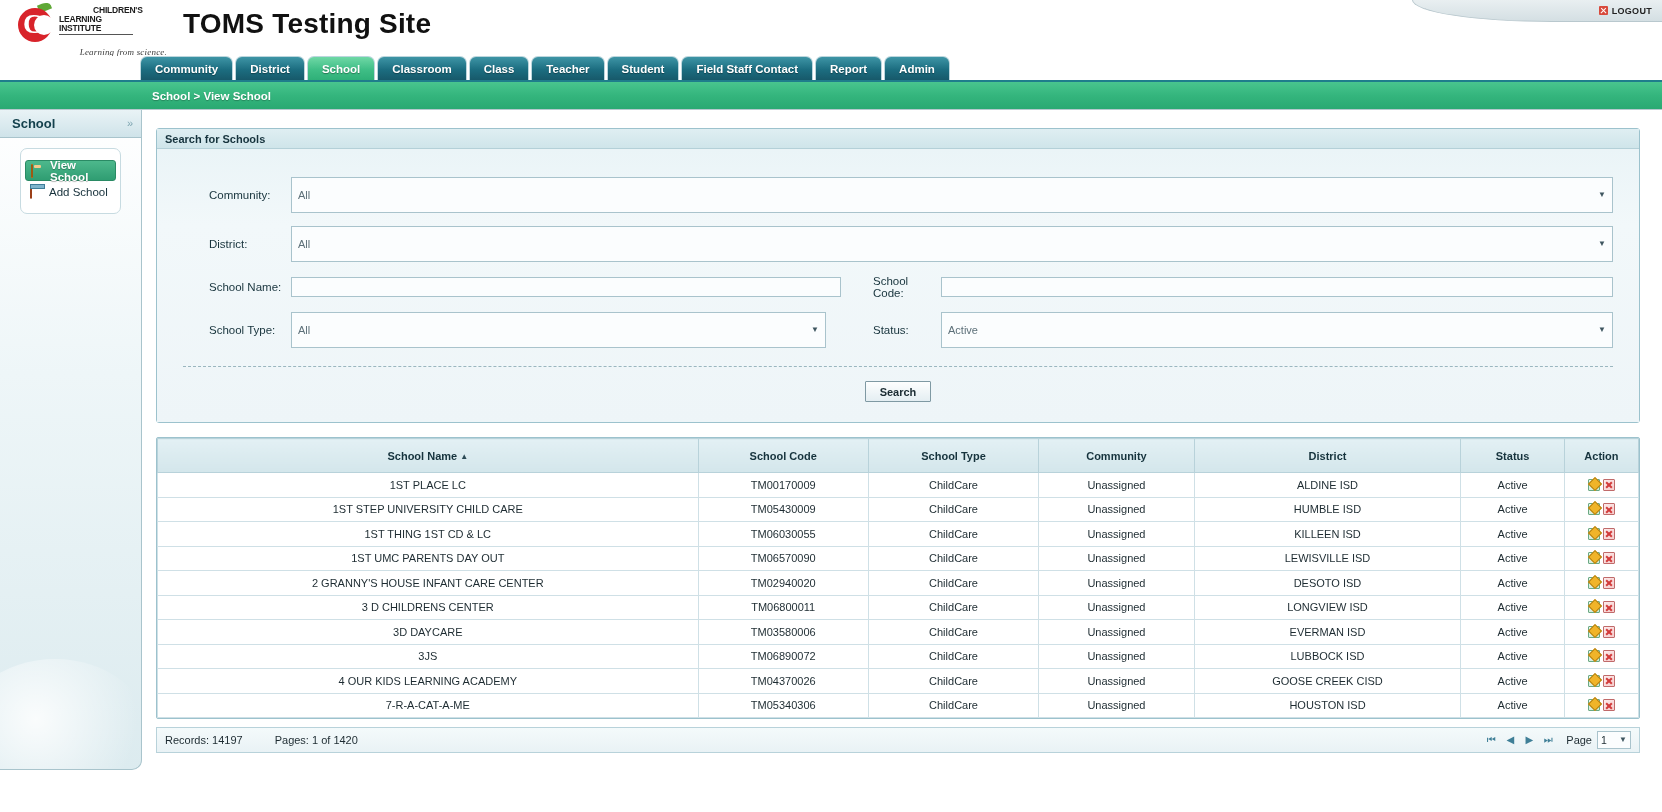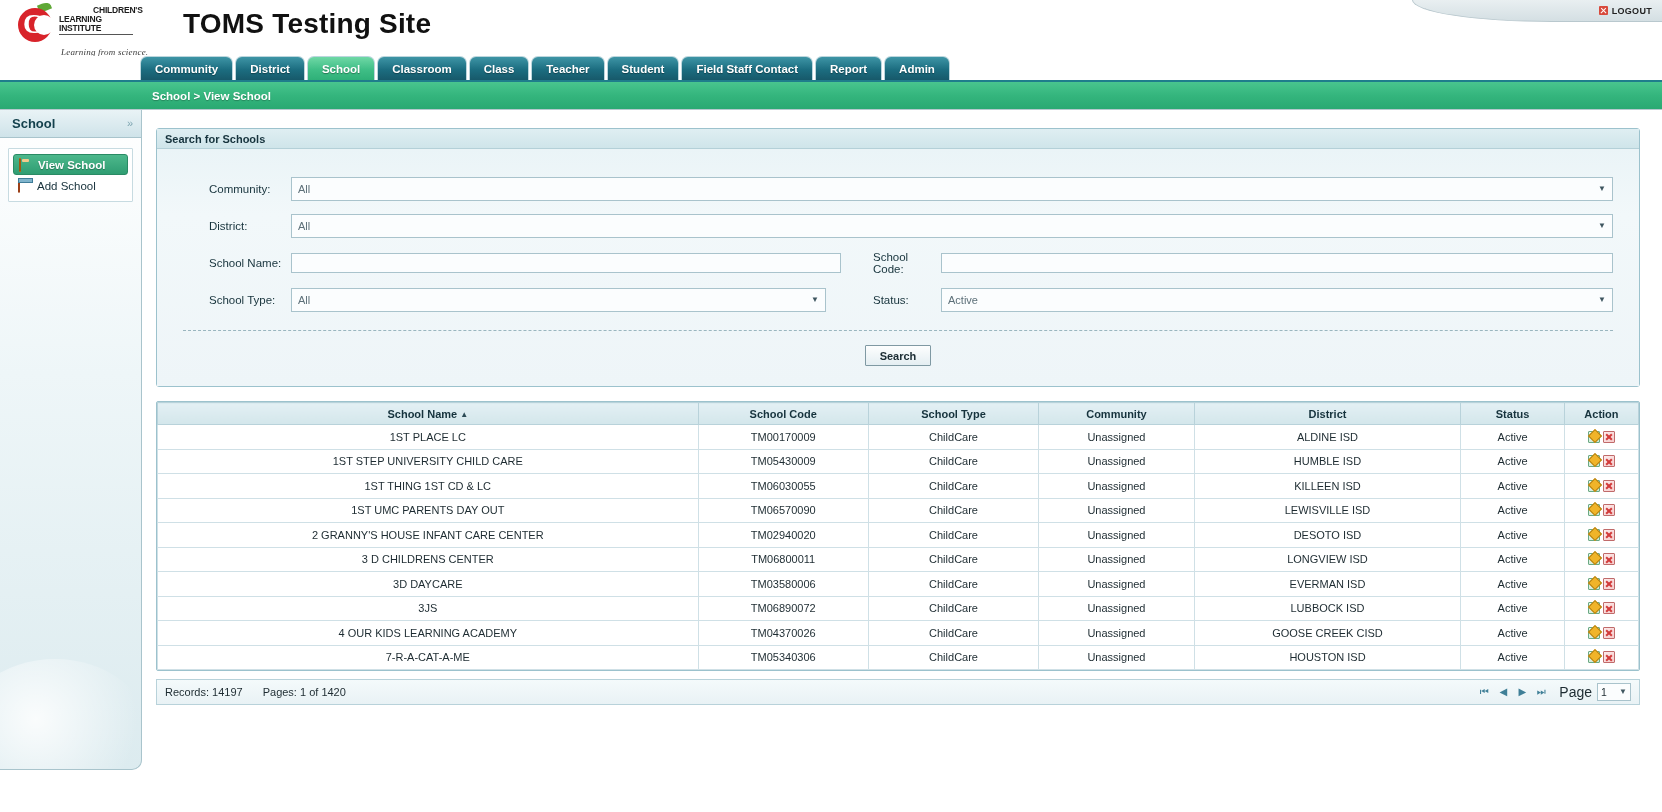--- a/index.html
+++ b/index.html
@@ -85,20 +85,21 @@
   }
   .logo-tagline {
     font-family: "Liberation Serif", serif;
     font-style: italic;
     font-size: 9px;
     color: #3b3b3b;
     margin-top: 12px;
     margin-left: 2px;
     letter-spacing: 0.2px;
     white-space: nowrap;
+    text-align: right;
   }
   .site-title {
     margin-left: 16px;
     font-size: 28px;
     font-weight: bold;
     color: #111111;
     letter-spacing: 0.2px;
     align-self: flex-start;
     margin-top: 8px;
   }
@@ -239,25 +240,25 @@
     font-weight: bold;
     color: #14414d;
   }
   .sb-chevron {
     color: #7fa6b2;
     font-size: 11px;
     line-height: 1;
     cursor: pointer;
   }
   .sb-panel {
-    margin: 10px 8px;
+    margin: 10px 20px;
     background: #ffffff;
     border: 1px solid #c7dbe1;
-    border-radius: 1px;
-    padding: 5px 4px;
+    border-radius: 7px;
+    padding: 11px 4px;
   }
   .sb-item {
     display: flex;
     align-items: center;
     gap: 6px;
     height: 21px;
     padding: 0 5px;
     font-size: 11.5px;
     color: #16303a;
     border-radius: 3px;
@@ -355,21 +356,21 @@
     background: #fbfdfe;
     font-size: 11px;
     color: #3b4a50;
     padding: 0 6px;
     width: 100%;
     font-family: "Liberation Sans", sans-serif;
     display: flex;
     align-items: center;
   }
   .sel {
-    height: 24px;
+    height: 36px;
     border: 1px solid #a9c3cc;
     background: #fbfdfe;
     font-size: 11px;
     color: #5d7079;
     padding: 0 6px;
     width: 100%;
     display: flex;
     align-items: center;
     justify-content: space-between;
     cursor: pointer;
@@ -412,21 +413,21 @@
     background: #fff;
   }
   table.grid {
     width: 100%;
     border-collapse: collapse;
     table-layout: fixed;
   }
   table.grid th {
     background: linear-gradient(180deg,#e3f0f4 0%, #d3e6eb 100%);
     border: 1px solid #b8d2da;
-    height: 22px;
+    height: 34px;
     font-size: 11px;
     font-weight: bold;
     color: #16333d;
     text-align: center;
     cursor: pointer;
   }
   table.grid td {
     border: 1px solid #cfe0e6;
     height: 24.5px;
     font-size: 11px;
@@ -487,33 +488,33 @@
     border: 1px solid #b8d2da;
     background: linear-gradient(180deg,#f4fafb 0%, #e9f2f5 100%);
     height: 26px;
     display: flex;
     align-items: center;
     justify-content: space-between;
     padding: 0 8px;
     font-size: 11px;
     color: #1d2b31;
   }
-  .foot-left { display: flex; gap: 20px; }
+  .foot-left { display: flex; gap: 32px; }
   .foot-right { display: flex; align-items: center; gap: 5px; }
   .pg-btn {
     width: 14px; height: 14px;
     display: flex;
     align-items: center;
     justify-content: center;
     color: #3f7f97;
     font-size: 10px;
     cursor: pointer;
     line-height: 1;
   }
-  .pg-label { font-size: 14px; margin-left: 6px; text-align: right; }
+  .pg-label { font-size: 11px; margin-left: 6px; text-align: right; }
   .pg-select {
     width: 34px; height: 18px;
     border: 1px solid #a9c3cc;
     background: #fbfdfe;
     font-size: 10.5px;
     color: #1d2b31;
     display: flex;
     align-items: center;
     justify-content: space-between;
     padding: 0 3px;

